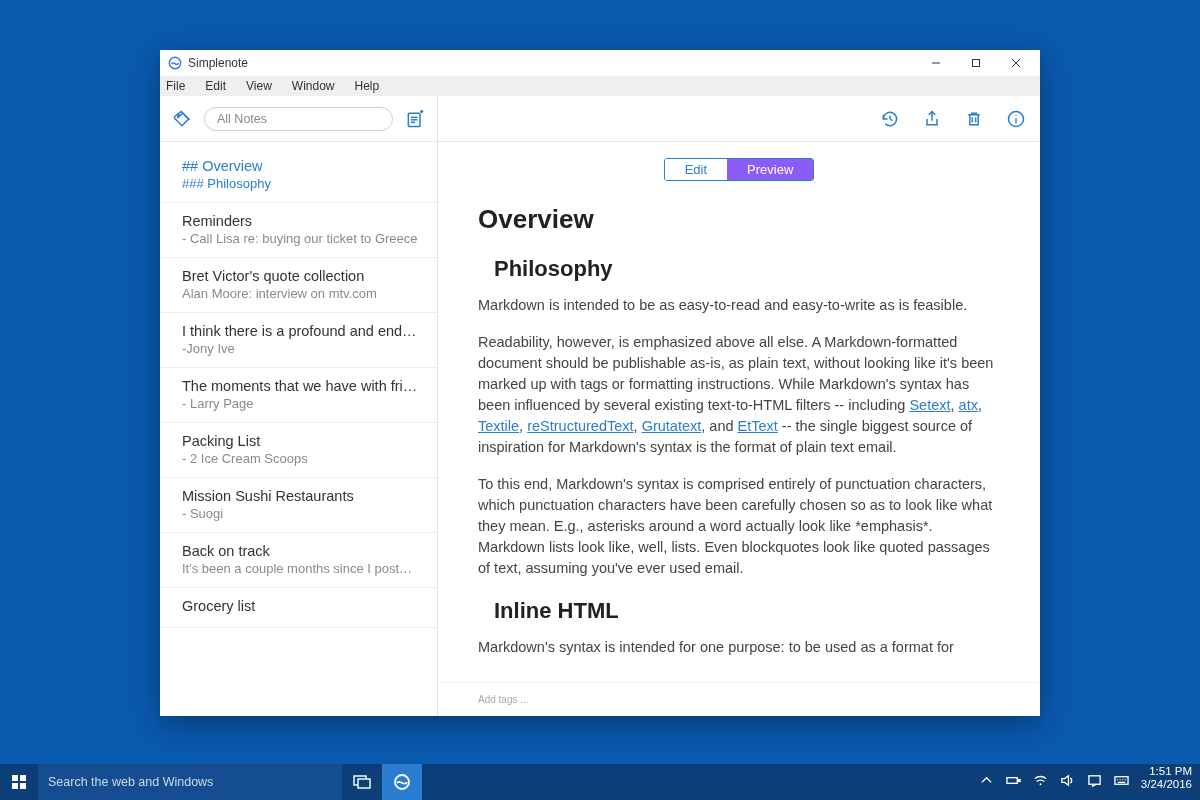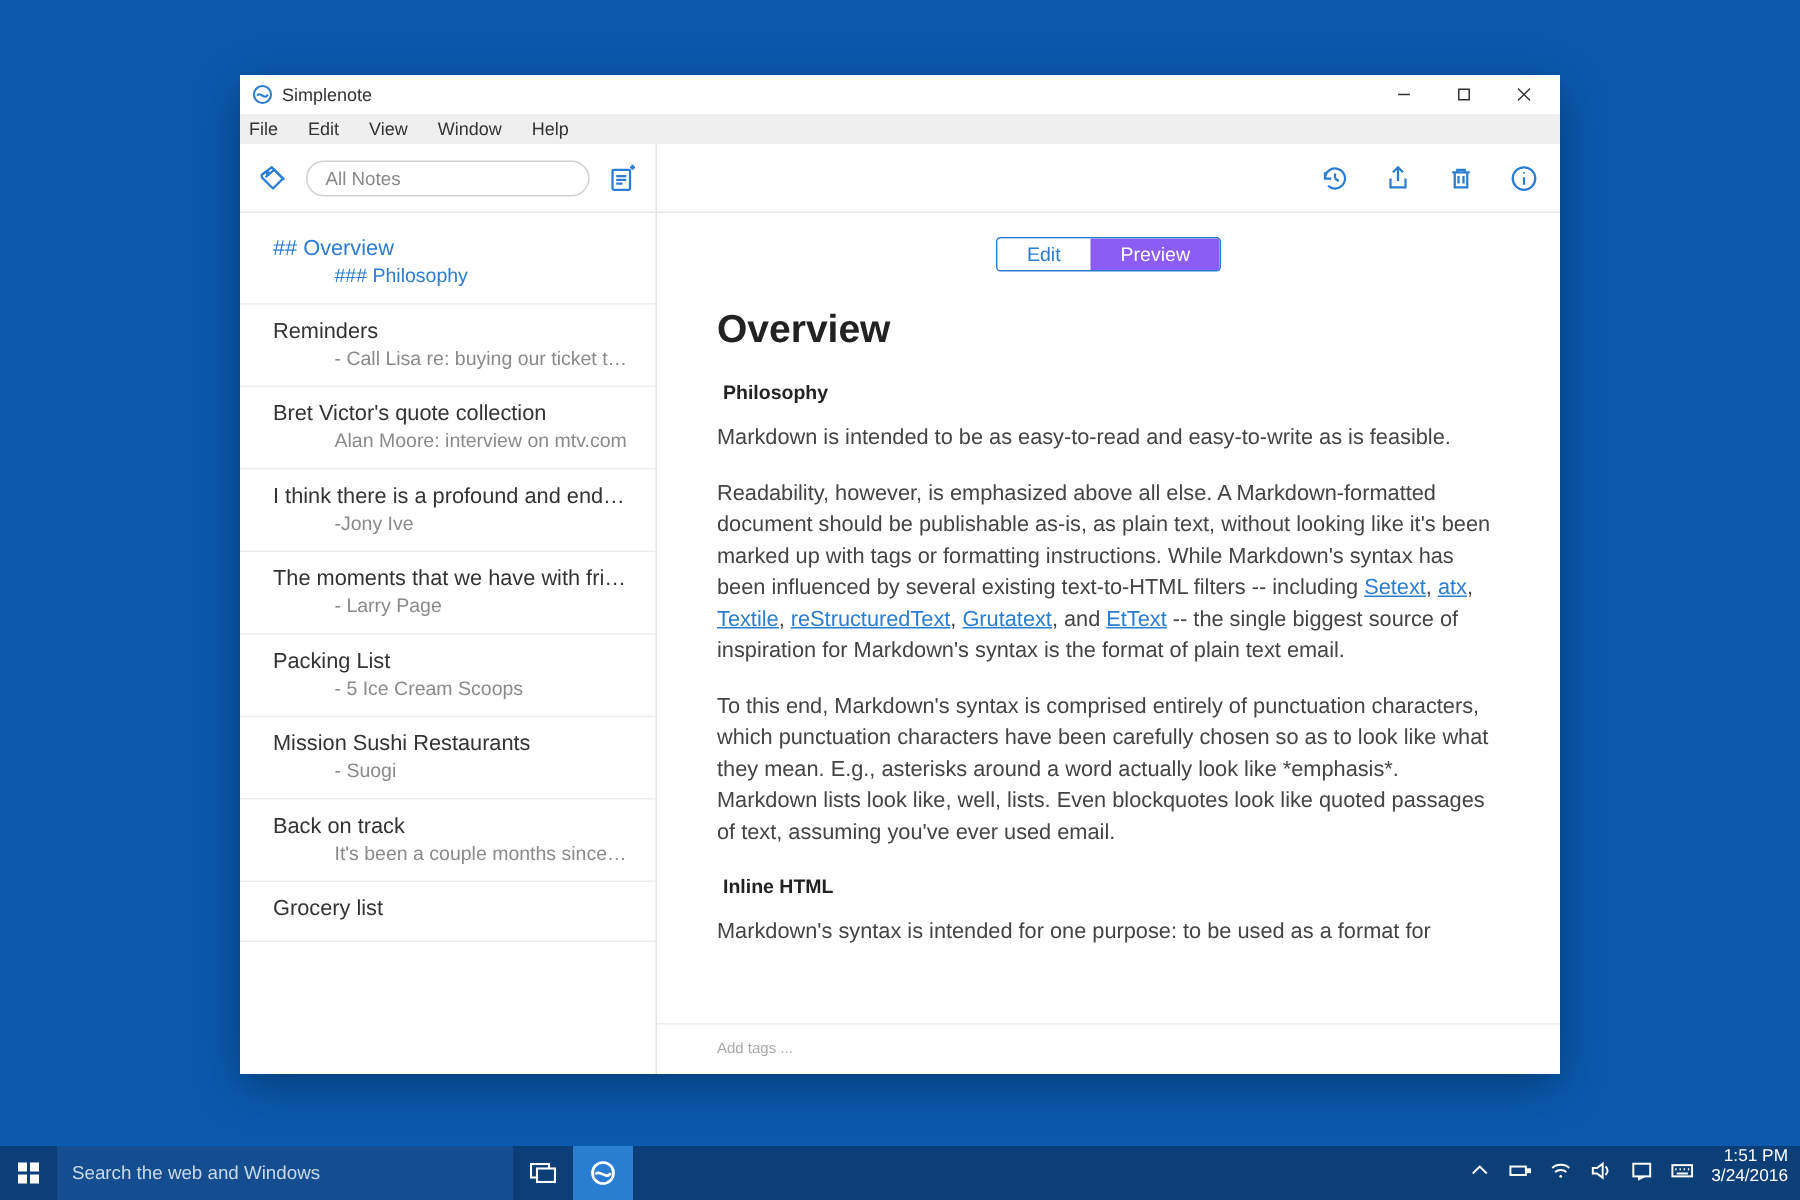--- a/index.html
+++ b/index.html
@@ -94,21 +94,21 @@
     position:relative;
   }
   .notes-list::-webkit-scrollbar { width:8px; }
   .notes-list::-webkit-scrollbar-thumb { background:#c7c7c7; border-radius:4px; }
   .note-item {
     padding: 10px 18px 11px 22px;
     border-bottom: 1px solid #eee;
     cursor:pointer;
   }
   .note-item .title { font-size:14.5px; color:#333; margin-bottom:2px; white-space:nowrap; overflow:hidden; text-overflow:ellipsis; }
-  .note-item .subtitle { font-size:13px; color:#8a8a8a; white-space:nowrap; overflow:hidden; text-overflow:ellipsis;margin-left:41px; }
+  .note-item .subtitle { font-size:13px; color:#8a8a8a; white-space:nowrap; overflow:hidden; text-overflow:ellipsis; }
   .note-item.selected .title { color:#2a7dd1; }
   .note-item.selected .subtitle { color:#2a7dd1; }
 
   
   .editor {
     flex:1;
     display:flex;
     flex-direction:column;
     min-width:0;
   }
@@ -147,21 +147,21 @@
 
   .doc {
     flex:1;
     overflow:hidden;
     padding: 10px 40px 0 40px;
     color:#444;
     font-size:14.5px;
     line-height:1.45;
   }
   .doc h2 { font-size:26px; font-weight:700; color:#222; margin-bottom:14px; }
-  .doc h3 { font-size:13px; font-weight:700; color:#222; margin: 6px 0 10px 4px; }
+  .doc h3 { font-size:22px; font-weight:700; color:#222; margin: 6px 0 10px 16px; }
   .doc p { margin-bottom: 16px; }
   .doc a { color:#2a7dd1; text-decoration:underline; }
 
   .tag-row {
     height:34px;
     border-top:1px solid #eee;
     padding: 0 40px;
     display:flex;
     align-items:center;
     color:#aaa;
@@ -279,21 +279,21 @@
           <div class="note-item">
             <div class="title">I think there is a profound and enduri...</div>
             <div class="subtitle">-Jony Ive</div>
           </div>
           <div class="note-item">
             <div class="title">The moments that we have with friend...</div>
             <div class="subtitle">- Larry Page</div>
           </div>
           <div class="note-item">
             <div class="title">Packing List</div>
-            <div class="subtitle">- 5 Ice Cream Scoops</div>
+            <div class="subtitle">- 2 Ice Cream Scoops</div>
           </div>
           <div class="note-item">
             <div class="title">Mission Sushi Restaurants</div>
             <div class="subtitle">- Suogi</div>
           </div>
           <div class="note-item">
             <div class="title">Back on track</div>
             <div class="subtitle">It's been a couple months since I posted on ...</div>
           </div>
           <div class="note-item">

